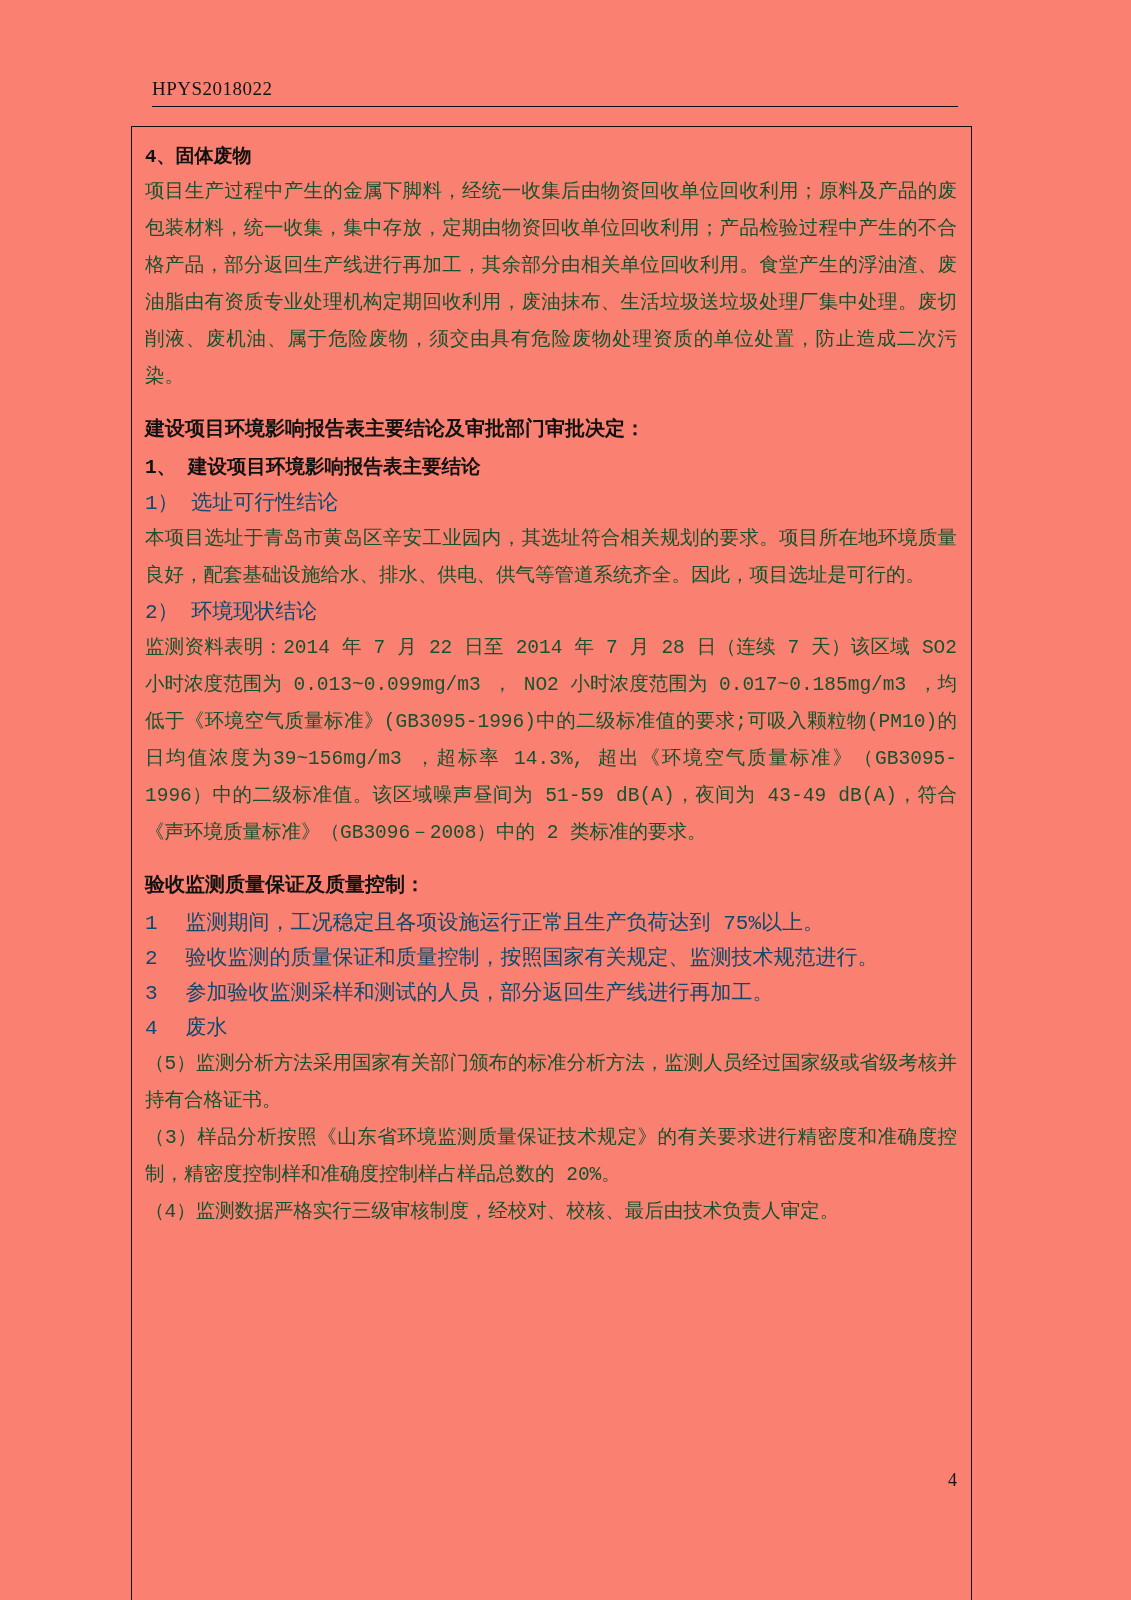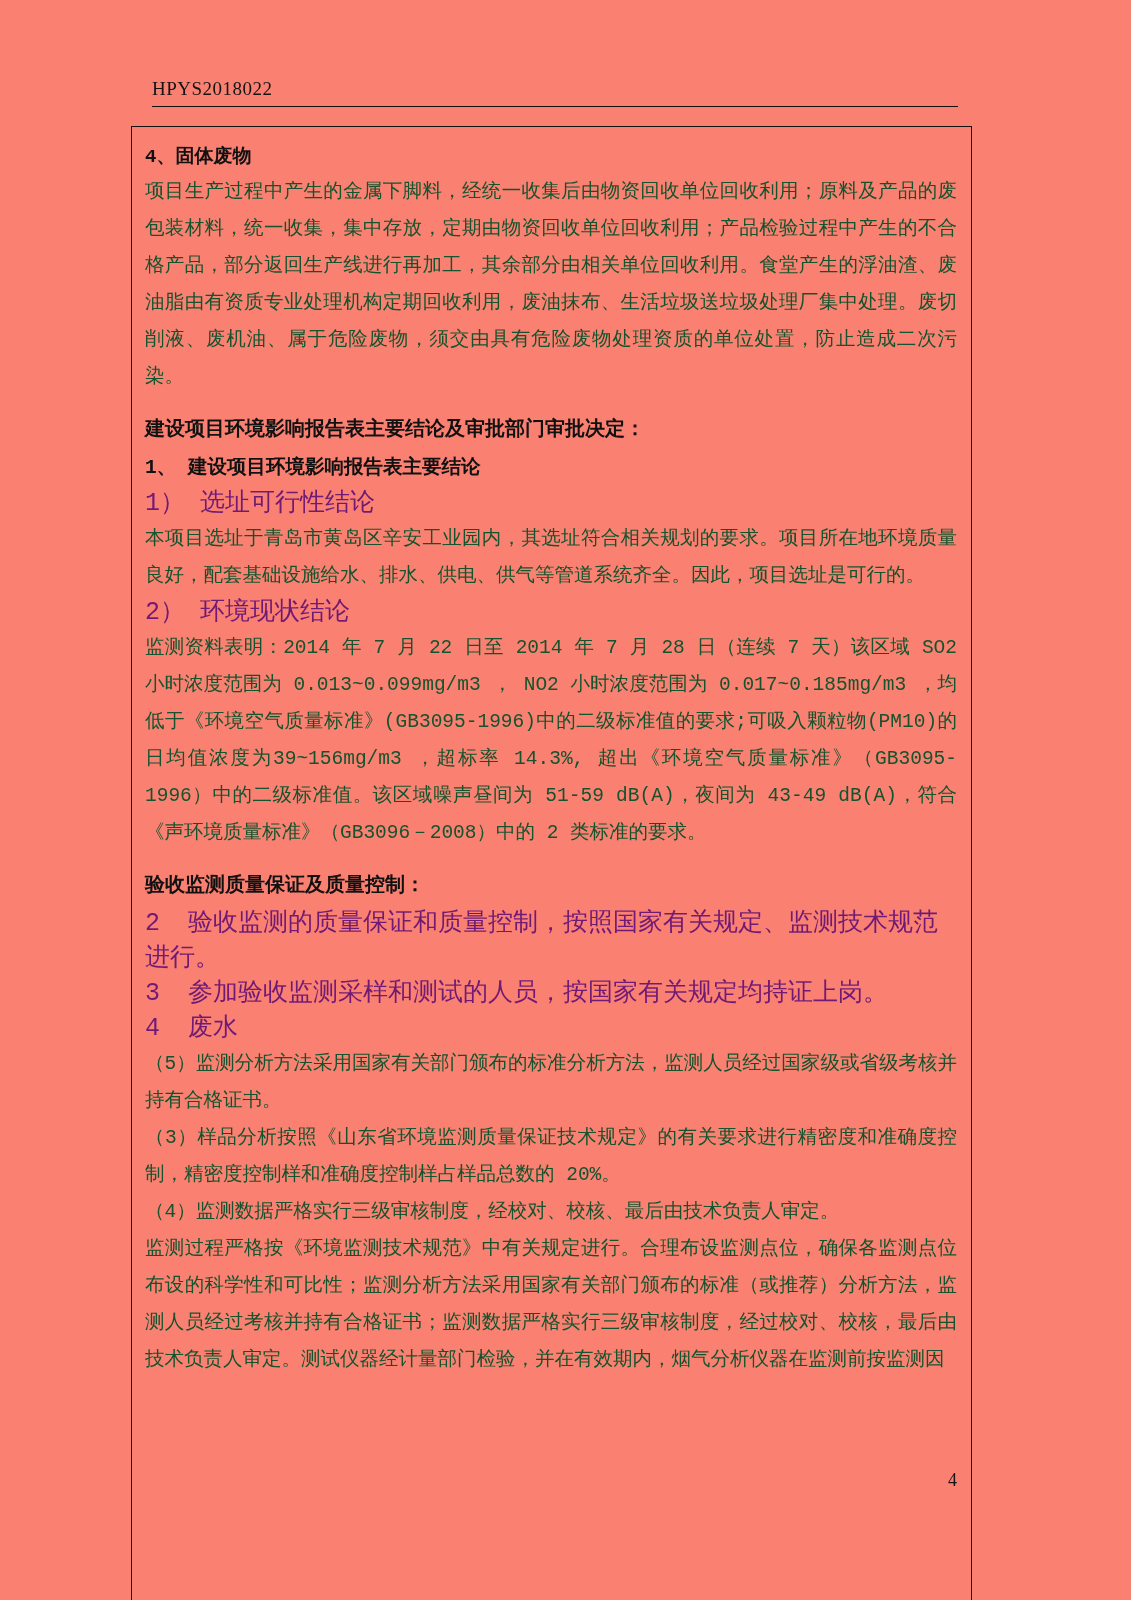--- a/index.html
+++ b/index.html
@@ -79,23 +79,23 @@
     color: #111;
     margin-top: 8px;
   }
   .sub-head {
     font-size: 19.5px;
     line-height: 36px;
     font-weight: bold;
     color: #111;
   }
   .list-line {
-    font-size: 25px;
+    font-size: 21px;
     line-height: 35px;
-    color: #701a75;
+    color: #0c4a6e;
   }
   .num-space {
     display: inline-block;
     width: 28px;
   }
   .pagenum {
     position: absolute;
     left: 0;
     top: 1330px;
     width: 812px;
@@ -131,31 +131,33 @@
     <p class="para">本项目选址于青岛市黄岛区辛安工业园内，其选址符合相关规划的要求。项目所在地环境质量良好，配套基础设施给水、排水、供电、供气等管道系统齐全。因此，项目选址是可行的。</p>
 
     <p class="list-line">2） 环境现状结论</p>
     <p class="para">监测资料表明：2014 年 7 月 22 日至 2014 年 7 月 28 日（连续 7 天）该区域 SO2 小时浓度范围为 0.013~0.099mg/m3 ， NO2 小时浓度范围为 0.017~0.185mg/m3 ，均低于《环境空气质量标准》(GB3095-1996)中的二级标准值的要求;可吸入颗粒物(PM10)的日均值浓度为39~156mg/m3 ，超标率 14.3%, 超出《环境空气质量标准》（GB3095-1996）中的二级标准值。该区域噪声昼间为 51-59 dB(A)，夜间为 43-49 dB(A)，符合《声环境质量标准》（GB3096－2008）中的 2 类标准的要求。</p>
 
     <div class="blockgap"></div>
 
     <p class="sec-head">验收监测质量保证及质量控制：</p>
 
     <p class="list-line">
+      <span>1</span><span class="num-space"></span><span>监测期间，工况稳定且各项设施运行正常且生产负荷达到 75%以上。</span>
+    </p>
+    <p class="list-line">
       <span>2</span><span class="num-space"></span><span>验收监测的质量保证和质量控制，按照国家有关规定、监测技术规范进行。</span>
     </p>
     <p class="list-line">
-      <span>3</span><span class="num-space"></span><span>参加验收监测采样和测试的人员，按国家有关规定均持证上岗。</span>
+      <span>3</span><span class="num-space"></span><span>参加验收监测采样和测试的人员，部分返回生产线进行再加工。</span>
     </p>
     <p class="list-line">
       <span>4</span><span class="num-space"></span><span>废水</span>
     </p>
 
     <p class="para">（5）监测分析方法采用国家有关部门颁布的标准分析方法，监测人员经过国家级或省级考核并持有合格证书。</p>
     <p class="para">（3）样品分析按照《山东省环境监测质量保证技术规定》的有关要求进行精密度和准确度控制，精密度控制样和准确度控制样占样品总数的 20%。</p>
     <p class="para">（4）监测数据严格实行三级审核制度，经校对、校核、最后由技术负责人审定。</p>
 
-    <p class="para">监测过程严格按《环境监测技术规范》中有关规定进行。合理布设监测点位，确保各监测点位布设的科学性和可比性；监测分析方法采用国家有关部门颁布的标准（或推荐）分析方法，监测人员经过考核并持有合格证书；监测数据严格实行三级审核制度，经过校对、校核，最后由技术负责人审定。测试仪器经计量部门检验，并在有效期内，烟气分析仪器在监测前按监测因</p>
 
     <div class="pagenum">4</div>
   </div>
 
 </div>
 
 </body></html>

